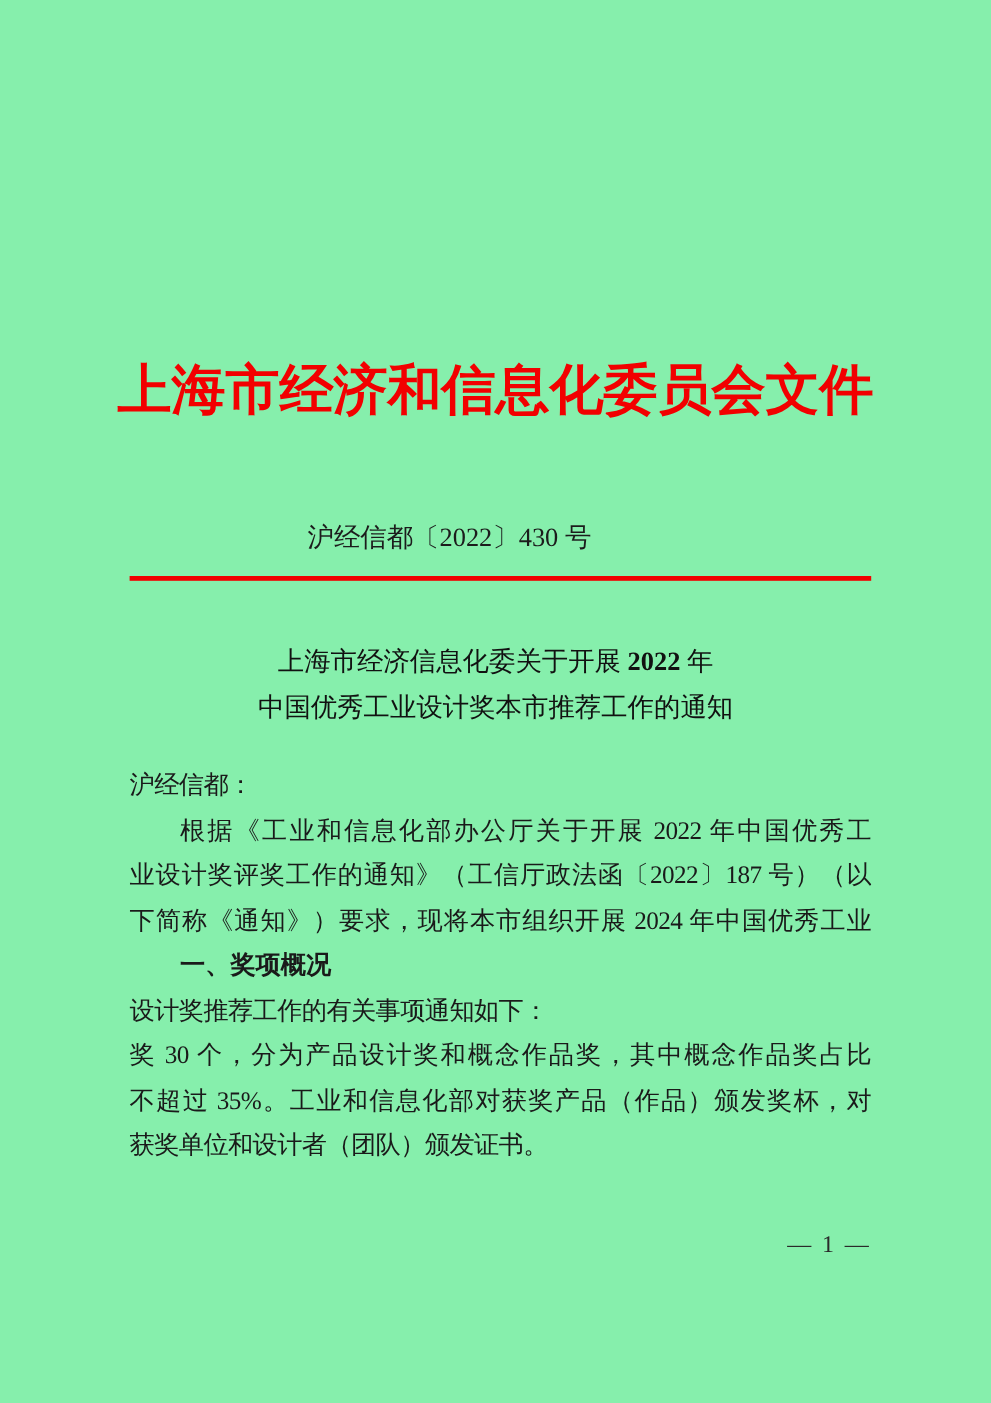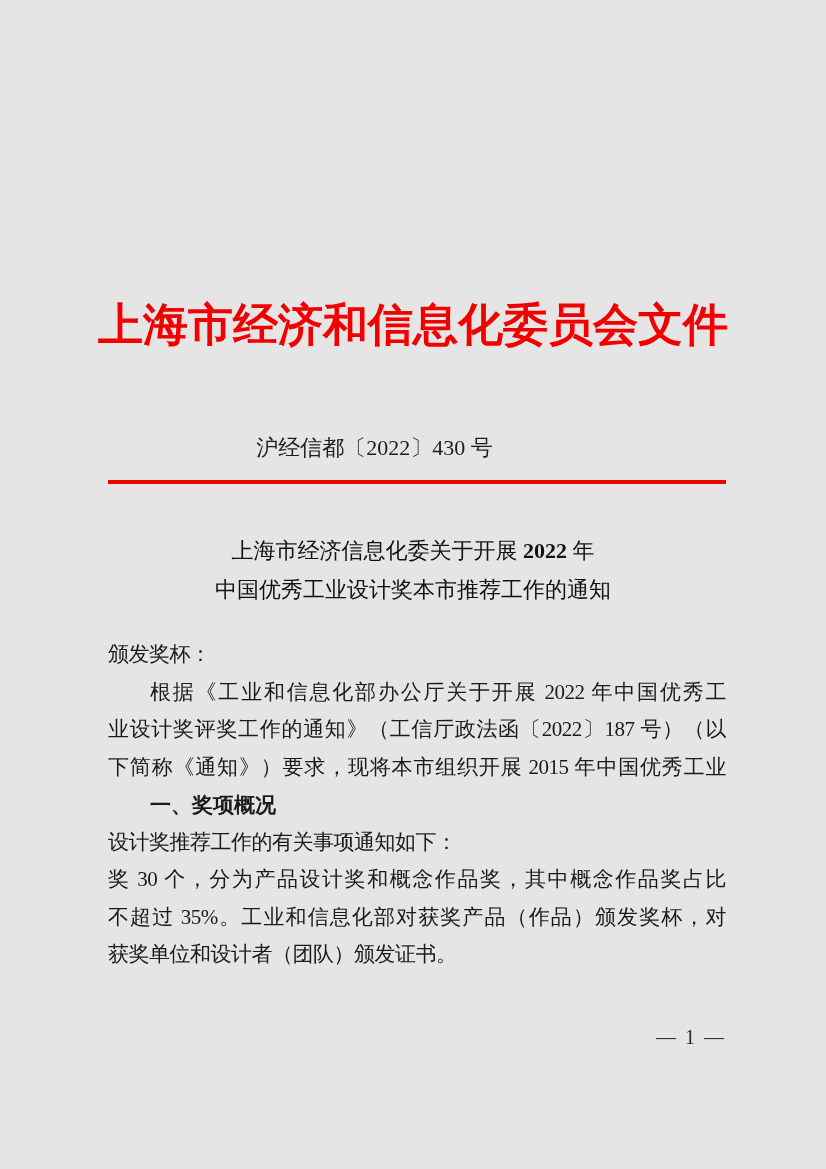--- a/index.html
+++ b/index.html
@@ -8,21 +8,21 @@
   }
   html, body {
     margin: 0;
     padding: 0;
     background: #ffffff;
   }
   .page {
     position: relative;
     width: 826px;
     height: 1169px;
-    background: #e5e5e5;
+    background: #86efac;
     overflow: hidden;
     font-family: "Liberation Serif", "DejaVu Serif", serif;
     color: var(--body-text);
   }
   .letterhead {
     position: absolute;
     top: 296px;
     left: 0;
     width: 826px;
     text-align: center;
@@ -115,24 +115,24 @@
   <div class="doc-number">沪经信都〔2022〕430 号</div>
 
   <div class="red-rule"></div>
 
   <div class="doc-title">
     <div><span>上海市经济信息化委关于开展 </span><span class="year">2022</span><span> 年</span></div>
     <div>中国优秀工业设计奖本市推荐工作的通知</div>
   </div>
 
   <div class="body-block">
-      <div class="body-line">颁发奖杯：</div>
+      <div class="body-line">沪经信都：</div>
       <div class="body-line indent fill">根据《工业和信息化部办公厅关于开展 2022 年中国优秀工</div>
       <div class="body-line fill">业设计奖评奖工作的通知》（工信厅政法函〔2022〕187 号）（以</div>
-      <div class="body-line fill">下简称《通知》）要求，现将本市组织开展 2015 年中国优秀工业</div>
+      <div class="body-line fill">下简称《通知》）要求，现将本市组织开展 2024 年中国优秀工业</div>
       <div class="body-line indent heading">一、奖项概况</div>
       <div class="body-line">设计奖推荐工作的有关事项通知如下：</div>
       <div class="body-line fill">奖 30 个，分为产品设计奖和概念作品奖，其中概念作品奖占比</div>
       <div class="body-line fill">不超过 35%。工业和信息化部对获奖产品（作品）颁发奖杯，对</div>
       <div class="body-line">获奖单位和设计者（团队）颁发证书。</div>
     </div>
 
   <div class="page-number">— 1 —</div>
 
 </div>

